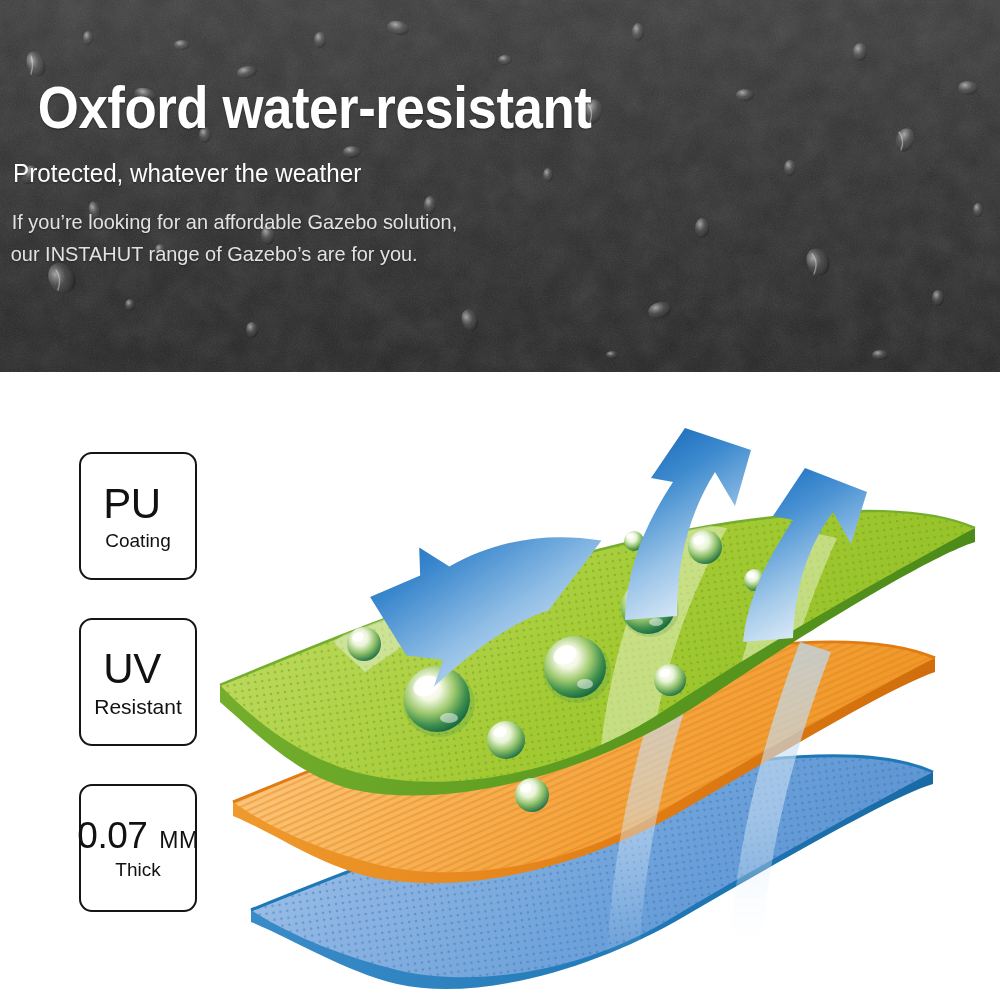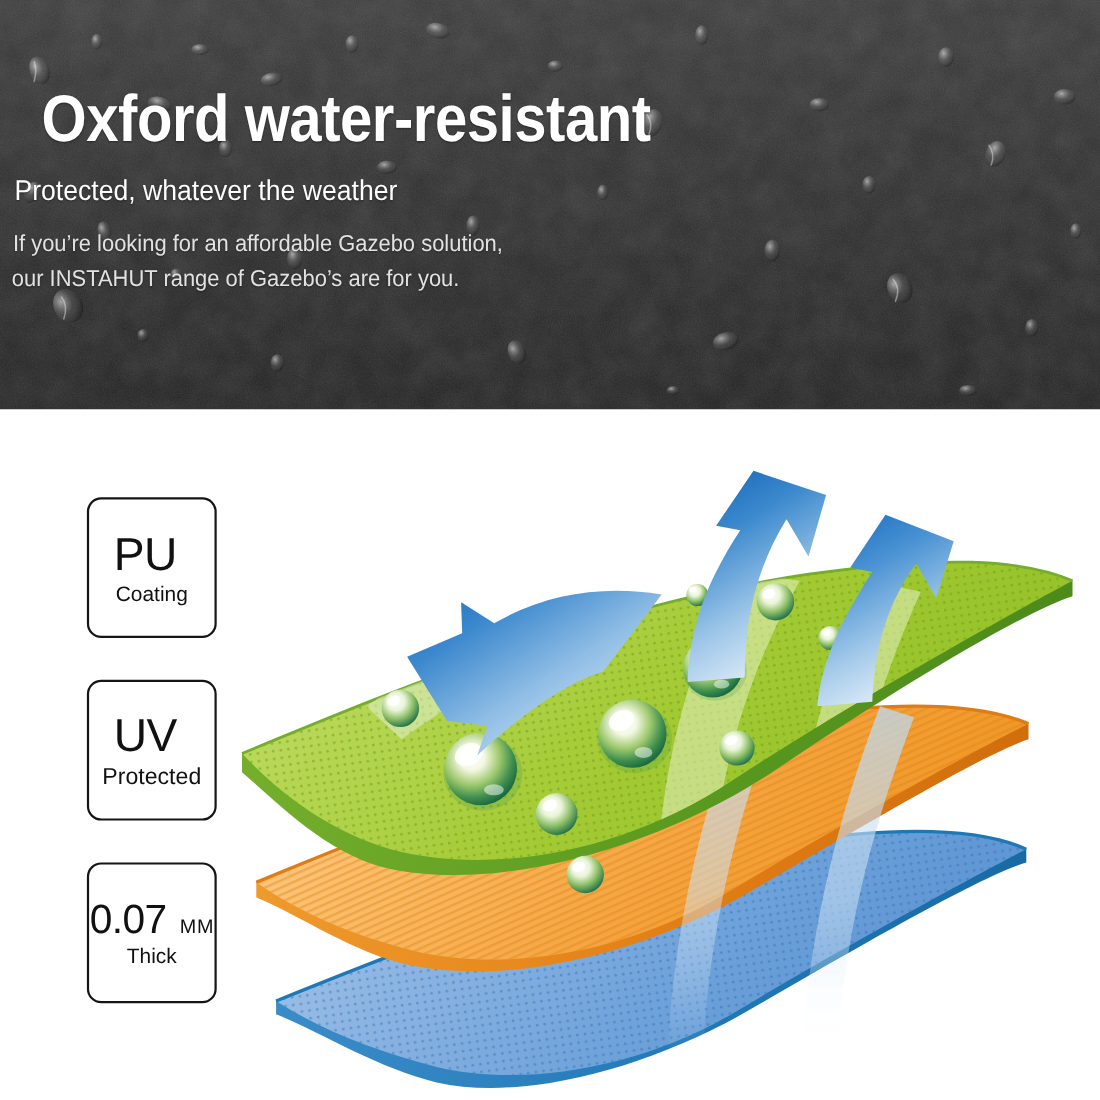--- a/index.html
+++ b/index.html
@@ -64,21 +64,21 @@
     align-items:center; justify-content:center;
     margin-bottom:38px;
   }
   .feat-main {
     font-size:42px; color:#111; line-height:1;
     display:flex; align-items:baseline;
     font-weight:400;
     letter-spacing:-0.5px;
   }
   .feat-main.small { font-size:37px; }
-  .feat-unit { font-size:18px; letter-spacing:0.5px; margin-left:12px; }
+  .feat-unit { font-size:23px; letter-spacing:0.5px; margin-left:12px; }
   .feat-sub { font-size:19px; color:#111; margin-top:6px; line-height:1; }
   .feat-sub.tight { font-size:21px; }
 
   
   #illustration {
     position:absolute; left:215px; top:410px; width:785px; height:590px; z-index:3;
   }
   #illustration svg { display:block; }
 </style>
 </head>
@@ -183,21 +183,21 @@
       <span class="feat-unit"></span>
     </div>
     <div class="feat-sub">Coating</div>
   </div>
 
   <div class="feature-box">
     <div class="feat-main">
       <span>UV</span>
       <span class="feat-unit"></span>
     </div>
-    <div class="feat-sub tight">Protected</div>
+    <div class="feat-sub tight">Resistant</div>
   </div>
 
   <div class="feature-box">
     <div class="feat-main small">
       <span>0.07</span>
       <span class="feat-unit">MM</span>
     </div>
     <div class="feat-sub">Thick</div>
   </div>
 

